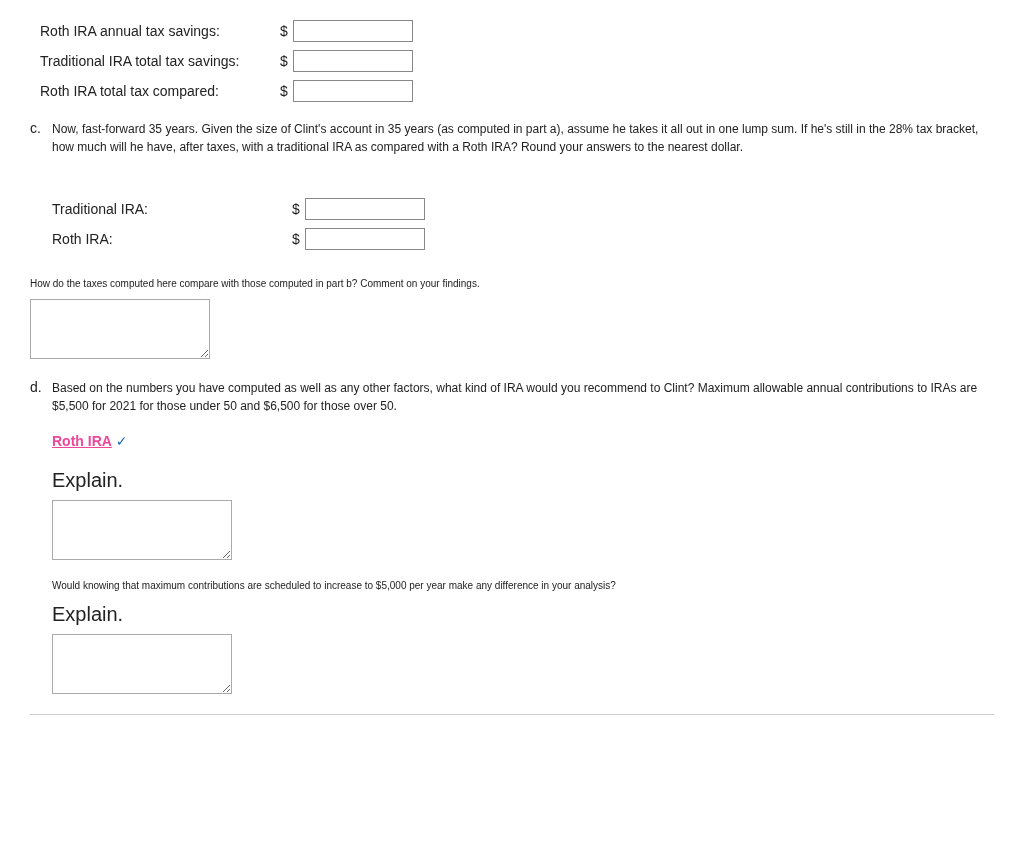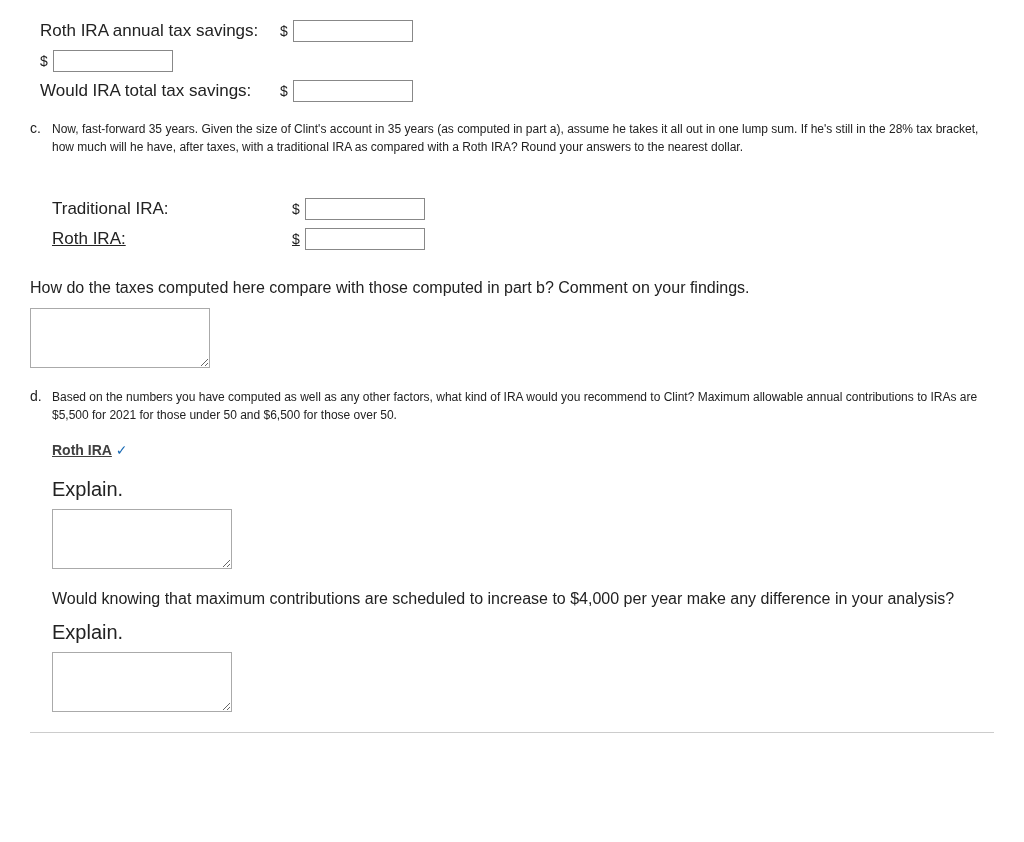--- a/index.html
+++ b/index.html
@@ -18,21 +18,21 @@
       margin-bottom: 18px;
     }
     .input-row {
       display: flex;
       align-items: center;
       margin-bottom: 8px;
       padding-left: 10px;
     }
     .input-label {
       min-width: 240px;
-      font-size: 17px;
+      font-size: 14px;
     }
     .dollar-sign {
       margin-right: 5px;
       font-size: 14px;
     }
     .dollar-input {
       border: 1px solid #888;
       padding: 2px 4px;
       width: 120px;
       height: 22px;
@@ -56,79 +56,80 @@
     }
     .textarea-box {
       border: 1px solid #aaa;
       width: 180px;
       height: 60px;
       resize: both;
       display: block;
       margin-top: 8px;
     }
     .answer-badge {
-      color: #404040;
+      color: #ec4899;
       font-size: 14px;
       font-weight: bold;
       text-decoration: underline;
       margin-top: 6px;
       margin-bottom: 10px;
       display: inline-block;
     }
     .checkmark {
       color: #1a6bb5;
       font-size: 14px;
     }
     .explain-label {
       font-size: 20px;
       margin-bottom: 6px;
     }
     .section-question {
-      font-size: 16px;
+      font-size: 10px;
       line-height: 1.5;
       margin-bottom: 8px;
     }
     .divider {
       border: none;
       border-bottom: 1px solid #ccc;
       margin-top: 20px;
     }
   </style>
 </head>
 <body>
 
 <div class="section">
   <div class="input-row">
     <span class="input-label">Roth IRA annual tax savings:</span>
     <span class="dollar-sign">$</span>
     <input class="dollar-input" type="text" value="" style="">
   </div>
   <div class="input-row">
+    <span class="input-label">Traditional IRA total tax savings:</span>
     <span class="dollar-sign">$</span>
     <input class="dollar-input" type="text" value="" style="">
   </div>
   <div class="input-row">
-    <span class="input-label">Would IRA total tax savings:</span>
+    <span class="input-label">Roth IRA total tax compared:</span>
     <span class="dollar-sign">$</span>
     <input class="dollar-input" type="text" value="" style="">
   </div>
 </div>
 
 <div class="part-block section">
   <div class="part-letter-col">
     <span>c.</span>
   </div>
   <div class="part-content">
     <p class="part-c-text">Now, fast-forward 35 years. Given the size of Clint's account in 35 years (as computed in part a), assume he takes it all out in one lump sum. If he's still in the 28% tax bracket, how much will he have, after taxes, with a traditional IRA as compared with a Roth IRA? Round your answers to the nearest dollar.</p>
     <div class="input-row" style="padding-left:0;margin-top:42px;">
       <span class="input-label">Traditional IRA:</span>
       <span class="dollar-sign">$</span>
       <input class="dollar-input" type="text" value="" style="">
     </div>
-    <div class="input-row" style="padding-left:0;text-decoration:underline;">
+    <div class="input-row" style="padding-left:0;">
       <span class="input-label">Roth IRA:</span>
       <span class="dollar-sign">$</span>
       <input class="dollar-input" type="text" value="" style="">
     </div>
   </div>
 </div>
 
 <div class="section" style="margin-top: 18px;">
   <p class="section-question">How do the taxes computed here compare with those computed in part b? Comment on your findings.</p>
   <textarea class="textarea-box" style=""></textarea>
@@ -140,19 +141,19 @@
   </div>
   <div class="part-content">
     <p class="part-c-text">Based on the numbers you have computed as well as any other factors, what kind of IRA would you recommend to Clint? Maximum allowable annual contributions to IRAs are $5,500 for 2021 for those under 50 and $6,500 for those over 50.</p>
     <div>
       <span class="answer-badge">Roth IRA</span>
       <span class="checkmark">✓</span>
     </div>
     <p class="explain-label" style="margin-top:10px;">Explain.</p>
     <textarea class="textarea-box" style=""></textarea>
 
-    <p class="section-question" style="margin-top: 18px;">Would knowing that maximum contributions are scheduled to increase to $4,000 per year make any difference in your analysis?</p>
+    <p class="section-question" style="margin-top: 18px;">Would knowing that maximum contributions are scheduled to increase to $5,000 per year make any difference in your analysis?</p>
     <p class="explain-label" style="margin-top:10px;">Explain.</p>
     <textarea class="textarea-box" style=""></textarea>
   </div>
 </div>
 
 <hr class="divider">
 
 </body></html>

